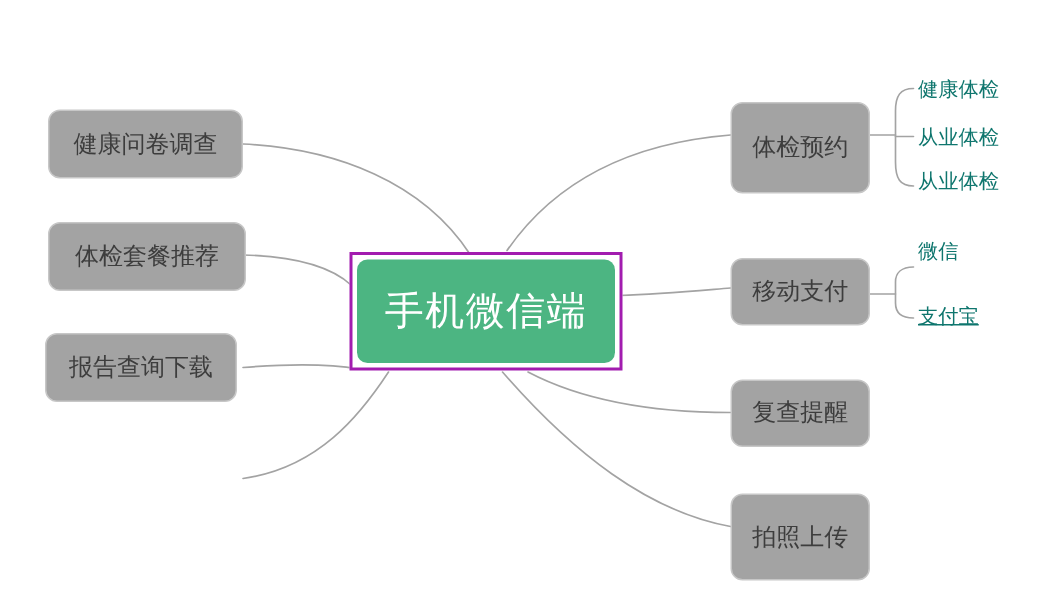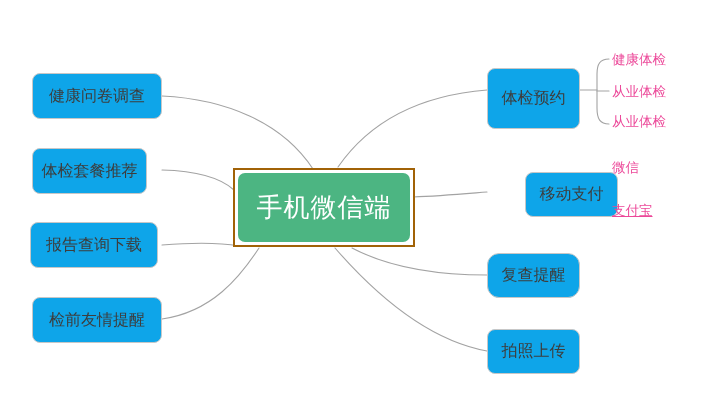--- a/index.html
+++ b/index.html
@@ -3,47 +3,47 @@
 <meta charset="utf-8">
 <style>
   html,body{margin:0;padding:0;background:#ffffff;}
   .canvas{
     position:relative;width:705px;height:410px;background:#ffffff;overflow:hidden;
     font-family:"Liberation Sans","DejaVu Sans",sans-serif;
   }
   .connectors{position:absolute;left:0;top:0;width:705px;height:410px;}
   .node{
     position:absolute;display:flex;align-items:center;justify-content:center;
-    background:#0ea5e9;border:1px solid #c7c7c7;border-radius:8px;
+    background:#a3a3a3;border:1px solid #c7c7c7;border-radius:8px;
     font-size:16px;color:#3d3d3d;white-space:nowrap;box-sizing:border-box;
     cursor:default;
   }
   
   .n-l0{left:32px;top:73px;width:130px;height:46px;}
-  .n-l1{left:32px;top:148px;width:115px;height:46px;}
+  .n-l1{left:32px;top:148px;width:132px;height:46px;}
   .n-l2{left:30px;top:222px;width:128px;height:46px;}
   .n-l3{left:32px;top:297px;width:130px;height:46px;}
   
   .n-r0{left:487px;top:68px;width:93px;height:61px;}
-  .n-r1{left:487px;top:172px;width:93px;height:45px;margin-left:38px;}
-  .n-r2{left:487px;top:253px;width:93px;height:45px;border-radius:12px;}
-  .n-r3{left:487px;top:329px;width:93px;height:45px;}
+  .n-r1{left:487px;top:172px;width:93px;height:45px;}
+  .n-r2{left:487px;top:253px;width:93px;height:45px;}
+  .n-r3{left:487px;top:329px;width:93px;height:58px;}
   
   .root-frame{
     position:absolute;left:233px;top:168px;width:182px;height:79px;
-    border:2px solid #a16207;box-sizing:border-box;padding:3px;background:#ffffff;
+    border:2px solid #a21caf;box-sizing:border-box;padding:3px;background:#ffffff;
   }
   .root-inner{
     width:100%;height:100%;background:#4cb582;border-radius:7px;
     display:flex;align-items:center;justify-content:center;
     color:#ffffff;font-size:26px;letter-spacing:1px;
   }
   
   .leaf{
-    position:absolute;left:612px;font-size:13.5px;color:#ec4899;
+    position:absolute;left:612px;font-size:13.5px;color:#0f766e;
     white-space:nowrap;line-height:16px;cursor:default;
   }
   .lf-0{top:52px;}
   .lf-1{top:84px;}
   .lf-2{top:115px;font-family:Liberation Mono, monospace;}
   .lf-3{top:160px;}
   .lf-4{top:203px;text-decoration:underline;}
 </style>
 </head>
 <body>
@@ -70,21 +70,20 @@
     <path d="M609,178 C601,178 597,182 597,188 L597,202 C597,209 601,212 609,212"></path>
   </svg>
 
   <div class="root-frame">
     <div class="root-inner">手机微信端</div>
   </div>
 
   <div class="node n-l0">健康问卷调查</div>
   <div class="node n-l1">体检套餐推荐</div>
   <div class="node n-l2">报告查询下载</div>
-  <div class="node n-l3">检前友情提醒</div>
 
   <div class="node n-r0">体检预约</div>
   <div class="node n-r1">移动支付</div>
   <div class="node n-r2">复查提醒</div>
   <div class="node n-r3">拍照上传</div>
 
   <div class="leaf lf-0">健康体检</div>
   <div class="leaf lf-1">从业体检</div>
   <div class="leaf lf-2">从业体检</div>
   <div class="leaf lf-3">微信</div>

